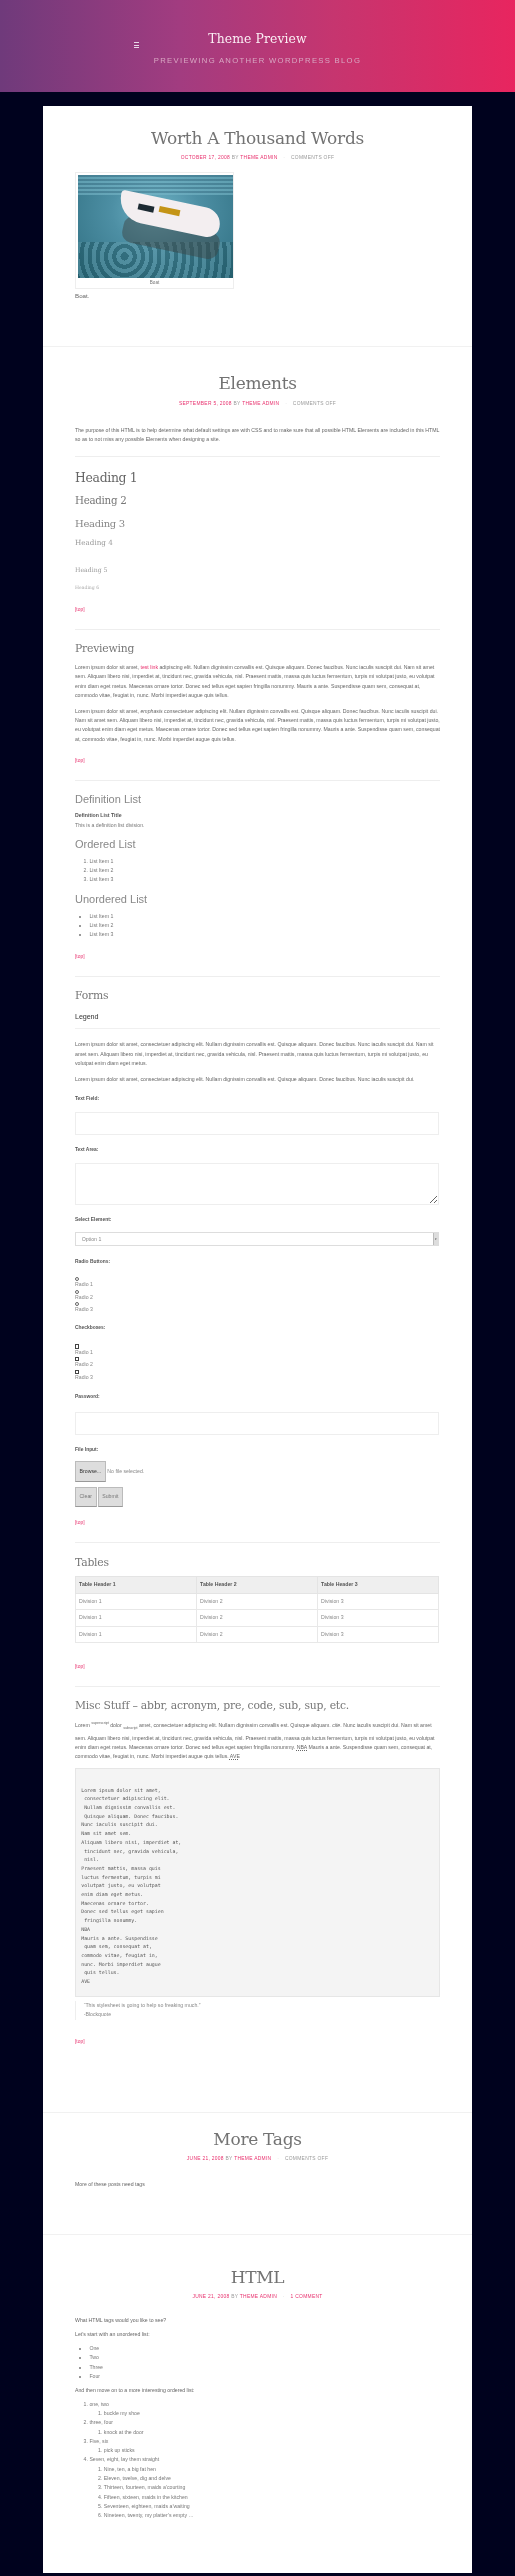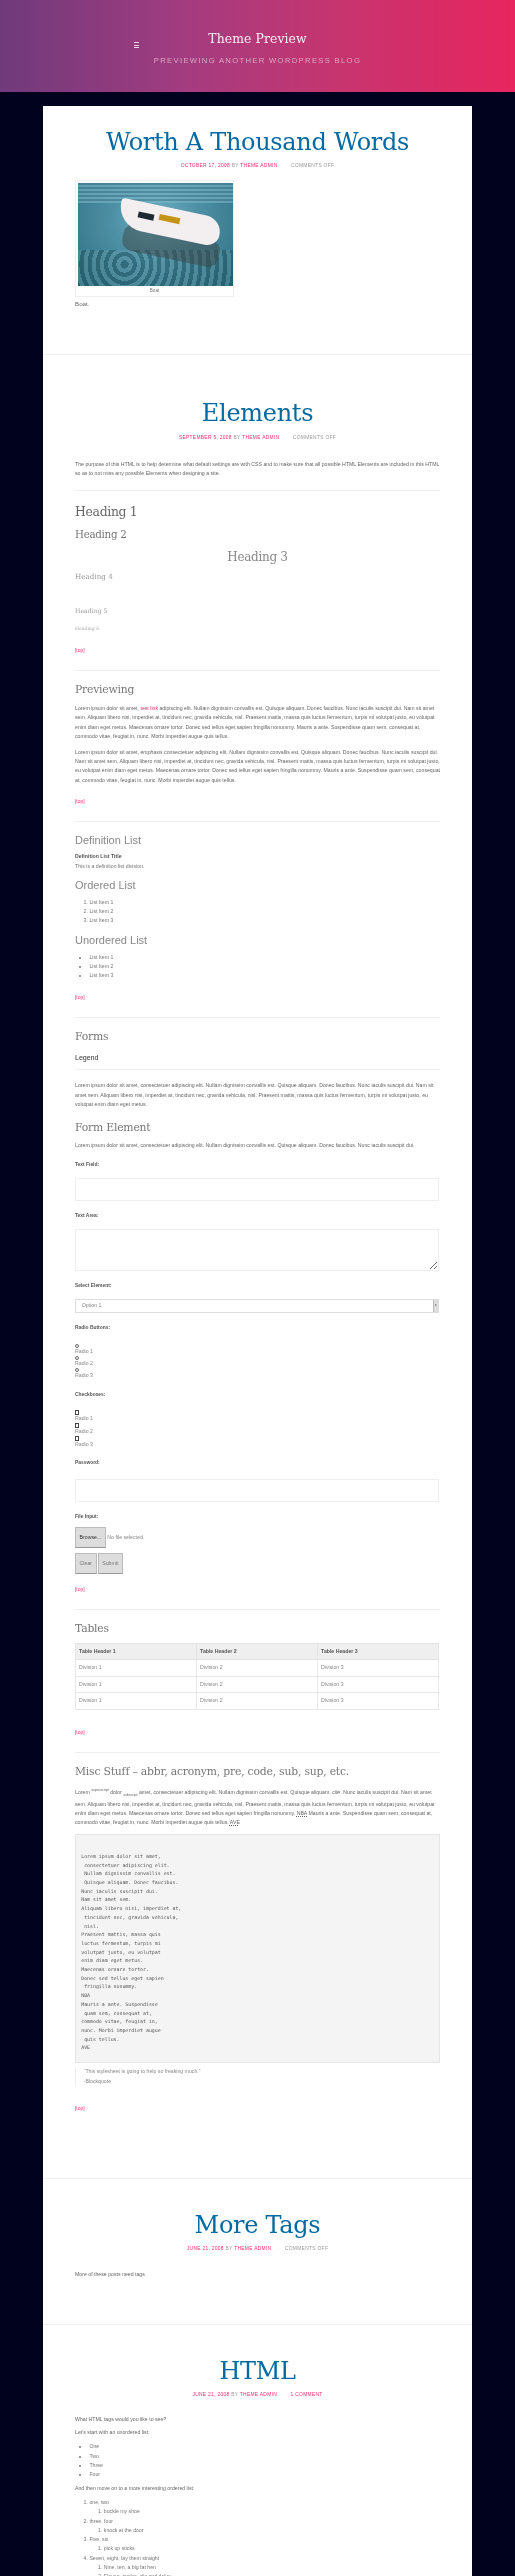--- a/index.html
+++ b/index.html
@@ -16,43 +16,43 @@
     position: absolute; left: 134px; top: 42px; width: 5.2px; height: 6.2px;
     display: flex; flex-direction: column; justify-content: space-between; cursor: pointer;
   }
   .site-header .menu-toggle span { display: block; height: 1px; background: #e8d8e8; }
   .site-title { position: absolute; left: 0; right: 0; top: 31px; font-family: "DejaVu Serif", serif; font-size: 12.4px; font-weight: 300; color: #fbeef4; letter-spacing: 0.1px; }
   .site-desc { position: absolute; left: 0; right: 0; top: 56px; font-size: 7.7px; letter-spacing: 1.3px; color: #d9a7c3; text-transform: uppercase; }
 
   .card { position: absolute; left: 43px; top: 106px; width: 429px; background: #fff; }
   .post { padding: 0 32px; text-align: left; }
   .post + .post { border-top: 0.5px solid #f1f1f1; }
-  .entry-title { font-family: "DejaVu Serif", serif; font-weight: 300; color: #0369a1; text-align: center; font-size: 24px; letter-spacing: -0.3px; }
+  .entry-title { font-family: "DejaVu Serif", serif; font-weight: 300; color: #737373; text-align: center; font-size: 17px; letter-spacing: -0.3px; }
   .entry-meta { text-align: center; font-size: 4.9px; letter-spacing: 0.3px; color: #999; text-transform: uppercase; margin-top: 7.2px; }
   .entry-meta .sep { margin: 0 4.1px; color: #ccc; }
   .entry-meta .off { color: #999; }
   .content { font-size: 6.4px; color: #666; line-height: 15.5px; margin-top: 21.6px; }
   .content p { margin-bottom: 6.7px; line-height: 9.3px; }
 
   figure.wp-caption { width: 159px; border: 0.5px solid #eee; padding: 1.5px; margin-top: 12.4px; }
   figure.wp-caption .boat { width: 155px; height: 103px; position: relative; overflow: hidden;
     background: radial-gradient(ellipse at 50% 35%, #6fb3c6 0%, #4d8fa4 40%, #2f6e80 100%); }
   .boat .ripples { position: absolute; left: 0; right: 0; top: 0; height: 20.6px; background: repeating-linear-gradient(180deg, #4d8498 0 2.1px, #78b7c8 2.1px 4.1px); opacity: 0.6; }
   .boat .hull { position: absolute; left: 40px; top: 25px; width: 103px; height: 29px; background: #f3eef0; border-radius: 4.1px 20.6px 15.5px 31px; transform: rotate(12deg); }
   .boat .seat1 { position: absolute; left: 81px; top: 33px; width: 20.6px; height: 6.2px; background: #c49416; transform: rotate(12deg); }
   .boat .seat2 { position: absolute; left: 60px; top: 30px; width: 15.5px; height: 6.2px; background: #1d2a32; transform: rotate(12deg); }
   .boat .shadow { position: absolute; left: 44px; top: 49px; width: 98px; height: 27px; background: rgba(60,70,70,0.5); border-radius: 10.3px; transform: rotate(12deg); }
   .boat .rocks { position: absolute; left: 0; right: 0; bottom: 0; height: 36px; background: repeating-radial-gradient(circle at 30% 40%, rgba(20,70,80,0.4) 0 4.1px, rgba(120,170,180,0.25) 4.1px 8.2px); }
   figcaption { text-align: center; font-size: 4.6px; color: #777; padding: 2.6px 0 1.5px; }
 
   hr.div { border: 0; border-top: 0.5px solid #eee; margin: 11.3px 0; }
   .h1 { font-family: "DejaVu Serif", serif; font-weight: 300; font-size: 12.4px; color: #666; margin: 13.4px 0 7.2px; letter-spacing: -0.3px; }
   .h2 { font-family: "DejaVu Serif", serif; font-weight: 300; font-size: 10.3px; color: #777; margin-bottom: 7.2px; letter-spacing: -0.3px; }
-  .h3 { font-family: "DejaVu Serif", serif; font-weight: 300; font-size: 12px; color: #888; margin-bottom: 4.1px; letter-spacing: -0.3px; text-align: center; }
-  .h4 { font-family: "DejaVu Serif", serif; font-weight: 300; font-size: 7.2px; color: #999; margin-bottom: 18px; }
+  .h3 { font-family: "DejaVu Serif", serif; font-weight: 300; font-size: 10px; color: #888; margin-bottom: 4.1px; letter-spacing: -0.3px; }
+  .h4 { font-family: "DejaVu Serif", serif; font-weight: 300; font-size: 7.2px; color: #999; margin-bottom: 11px; }
   .h5 { font-family: "DejaVu Serif", serif; font-weight: 300; font-size: 6.2px; color: #999; margin-bottom: 3.1px; }
   .h6 { font-family: "DejaVu Serif", serif; font-weight: 300; font-size: 4.6px; color: #aaa; margin-bottom: 4.1px; }
   .top-link { display: inline-block; font-size: 4.9px; color: #e8306d; margin-top: 2.1px; }
   .sec-title { font-family: "DejaVu Serif", serif; font-weight: 300; font-size: 10.8px; color: #777; margin: 11.3px 0 6.2px; letter-spacing: -0.2px; }
   .sub-title { font-family: Liberation Sans, sans-serif; font-weight: 300; font-size: 11px; color: #888; margin: 5.2px 0 4.1px; }
   dt { font-weight: bold; font-size: 5.2px; color: #555; }
   dd { font-size: 5.2px; color: #777; margin-bottom: 7.2px; }
   ol.simple, ul.simple { padding-left: 14.4px; font-size: 5.2px; color: #777; line-height: 9.3px; margin-bottom: 7.2px; }
   ul.simple { list-style: disc; }
   .legend { font-size: 7.2px; color: #333; padding-bottom: 3.1px; border-bottom: 0.5px solid #f0f0f0; margin-bottom: 11.3px; letter-spacing: -0.1px; }
@@ -108,21 +108,21 @@
           <div class="shadow"></div>
           <div class="hull"></div>
           <div class="seat2"></div>
           <div class="seat1"></div>
       </div>
       <figcaption>Boat</figcaption>
     </figure>
     <p style="font-size:6.2px; color:#666; margin-top:3.1px;">Boat.</p>
   </article>
 
-  <article class="post" style="padding-top:44px; padding-bottom:62px;">
+  <article class="post" style="padding-top:26px; padding-bottom:62px;">
     <h2 class="entry-title">Elements</h2>
     <div class="entry-meta">
       <a>September 5, 2008</a>
       <span>by</span>
       <a>Theme Admin</a>
       <span class="sep">·</span>
       <span class="off">Comments Off</span>
     </div>
     <div class="content" style="margin-top:20.6px;">
       <p style="font-size:5.2px; line-height:9.3px; color:#666;">The purpose of this HTML is to help determine what default settings are with CSS and to make sure that all possible HTML Elements are included in this HTML so as to not miss any possible Elements when designing a site.</p>
@@ -159,21 +159,20 @@
         <li>List Item 1</li>
         <li>List Item 2</li>
         <li>List Item 3</li>
       </ul>
       <a class="top-link">[top]</a>
       <hr class="div">
 
       <div class="sec-title">Forms</div>
       <div class="legend">Legend</div>
       <p style="font-size:5.2px; line-height:9.3px;">Lorem ipsum dolor sit amet, consectetuer adipiscing elit. Nullam dignissim convallis est. Quisque aliquam. Donec faucibus. Nunc iaculis suscipit dui. Nam sit amet sem. Aliquam libero nisi, imperdiet at, tincidunt nec, gravida vehicula, nisl. Praesent mattis, massa quis luctus fermentum, turpis mi volutpat justo, eu volutpat enim diam eget metus.</p>
-      <div class="sec-title" style="margin-top:10.3px;">Form Element</div>
       <p style="font-size:5.2px; line-height:9.3px;">Lorem ipsum dolor sit amet, consectetuer adipiscing elit. Nullam dignissim convallis est. Quisque aliquam. Donec faucibus. Nunc iaculis suscipit dui.</p>
 
       <label class="form-label">Text Field:</label>
       <input class="field" type="text" style="">
 
       <label class="form-label" style="margin-top:7.2px;">Text Area:</label>
       <textarea class="field" style=""></textarea>
 
       <label class="form-label" style="margin-top:7.2px;">Select Element:</label>
       <div class="select">
@@ -262,21 +261,21 @@
  quis tellus.
 AVE</pre>
       <blockquote>
         <div>“This stylesheet is going to help so freaking much.”</div>
         <div>-Blockquote</div>
       </blockquote>
       <a class="top-link">[top]</a>
     </div>
   </article>
 
-  <article class="post" style="padding-top:32px; padding-bottom:47px;">
+  <article class="post" style="padding-top:16px; padding-bottom:47px;">
     <h2 class="entry-title">More Tags</h2>
     <div class="entry-meta">
       <a>June 21, 2008</a>
       <span>by</span>
       <a>Theme Admin</a>
       <span class="sep">·</span>
       <span class="off">Comments Off</span>
     </div>
     <p style="font-size:5.2px; margin-top:19.6px;">More of these posts need tags</p>
   </article>

